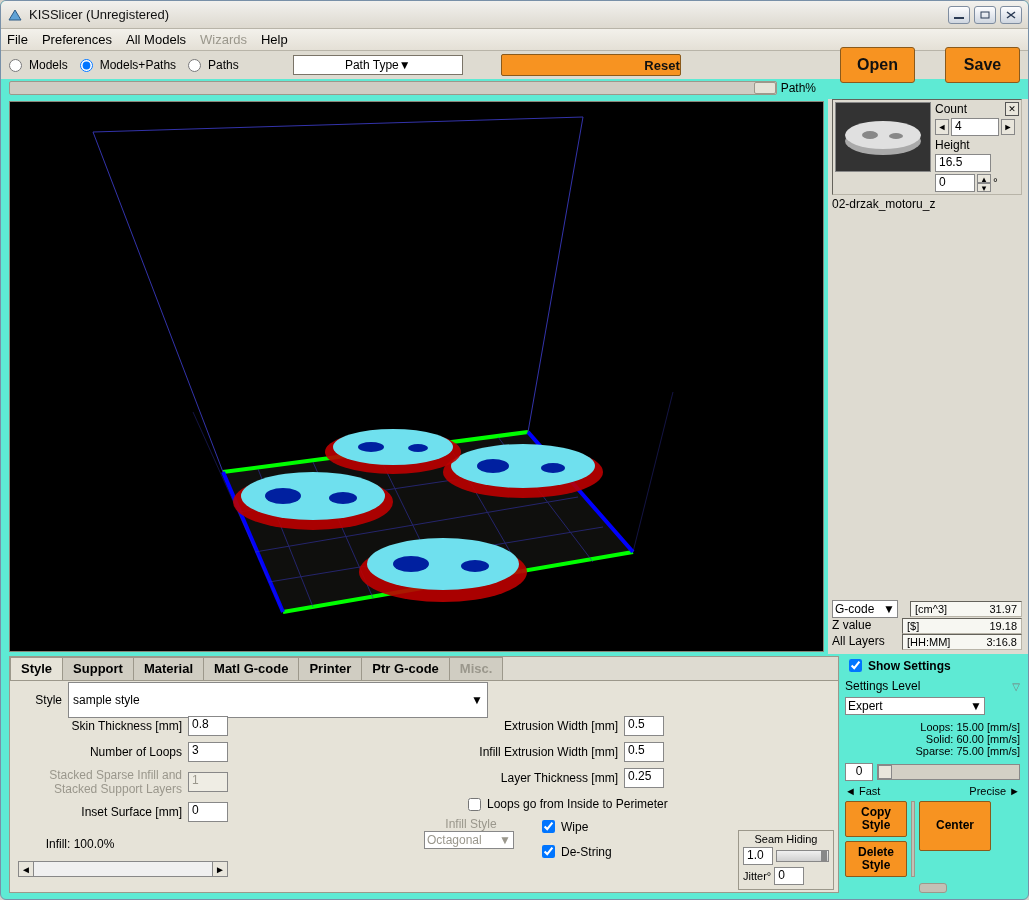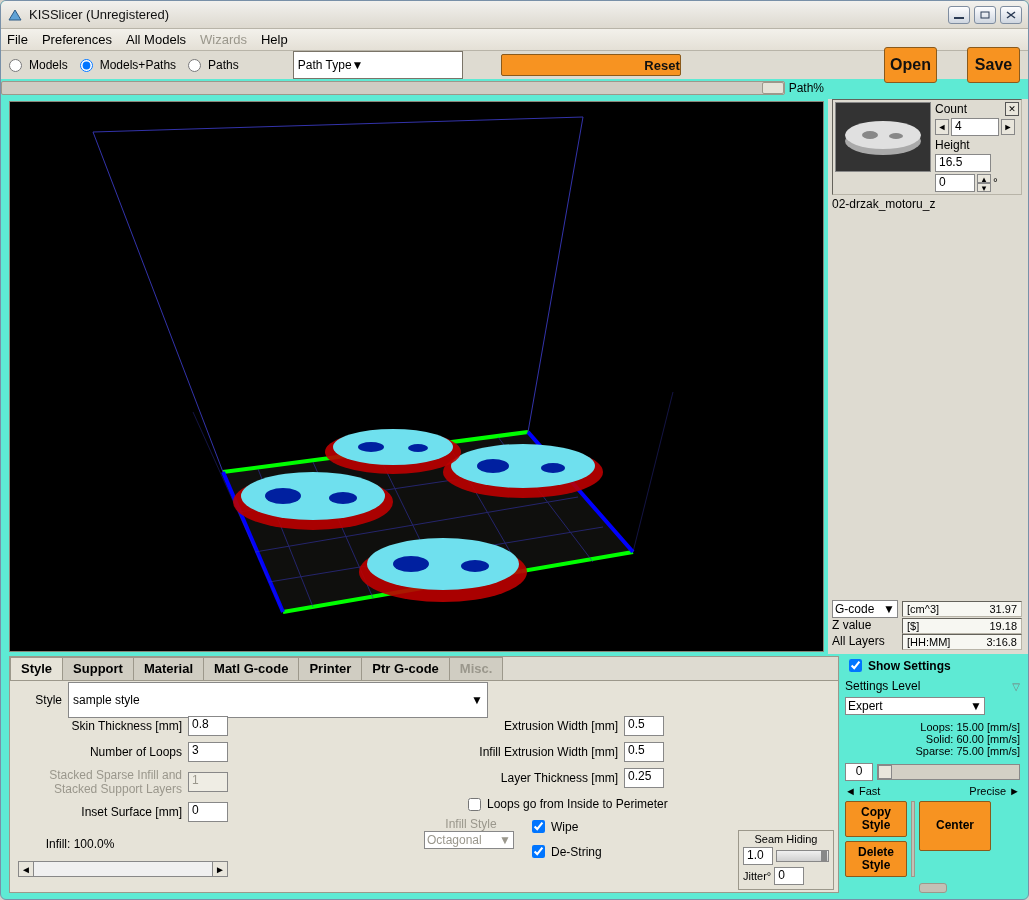--- a/index.html
+++ b/index.html
@@ -11,45 +11,45 @@
   .winbtns { display: flex; gap: 4px; }
   .winbtn { width: 22px; height: 18px; border: 1px solid #7f8da0; border-radius: 3px; background: linear-gradient(#fdfdff,#cfd6e0); display: flex; align-items: center; justify-content: center; font-size: 10px; color: #2b3b55; cursor: pointer; }
 
   .menubar { height: 22px; background: linear-gradient(#f3f1eb,#e4e0d6); border-bottom: 1px solid #b8b4a8; display: flex; align-items: center; padding: 0 6px; gap: 14px; font-size: 13px; }
   .menubar span { cursor: pointer; }
   .menubar .disabled { color: #9a978c; }
 
   .toolbar1 { height: 28px; background: #dedbd1; display: flex; align-items: center; padding: 2px 8px; gap: 12px; }
   .radiogrp { display: flex; align-items: center; gap: 4px; white-space: nowrap; }
   .radiogrp input { margin: 0 3px 0 0; }
-  .pathtype { background: #fff; border: 1px solid #7a7468; height: 28px; width: 170px; padding: 0 4px; display: flex; align-items: center; justify-content: flex-start; }
+  .pathtype { background: #fff; border: 1px solid #7a7468; height: 20px; width: 170px; padding: 0 4px; display: flex; align-items: center; justify-content: center; }
   .reset-btn { background: #f79321; border: 1px solid #8a5a1c; height: 22px; width: 180px; font-weight: bold; font-size: 13px; color: #111; display: flex; align-items: center; justify-content: flex-end; cursor: pointer; border-radius: 2px; }
-  .bigbtn { background: #f79321; border: 1px solid #8a5a1c; height: 36px; width: 53px; font-weight: bold; font-size: 16px; color: #111; display: flex; align-items: center; justify-content: center; cursor: pointer; border-radius: 3px; }
+  .bigbtn { background: #f79321; border: 1px solid #8a5a1c; height: 36px; width: 75px; font-weight: bold; font-size: 16px; color: #111; display: flex; align-items: center; justify-content: center; cursor: pointer; border-radius: 3px; }
   .underline-first::first-letter { text-decoration: underline; }
 
-  .pathbar-row { display: flex; align-items: center; padding: 2px 0 4px; gap: 4px; }
+  .pathbar-row { display: flex; align-items: center; padding: 2px 8px 4px; gap: 4px; }
   .pathbar-track { flex: 1; height: 14px; background: #cfccc3; border: 1px solid #9c988b; border-radius: 2px; position: relative; }
   .pathbar-thumb { position: absolute; right: 0; top: 0; width: 22px; height: 12px; background: #e6e3d8; border: 1px solid #9c988b; border-radius: 2px; }
 
   .mainrow { flex: 1; display: flex; overflow: hidden; }
   .viewport-col { display: flex; flex-direction: column; flex: 1; }
   .viewport { flex: 1; background: #000; margin: 2px 4px 2px 8px; border: 1px solid #8a8578; position: relative; overflow: hidden; }
   .bed3d { position: absolute; right: 30px; top: 10px; width: 770px; height: 520px; }
 
   .right-col { width: 200px; background: #dedbd1; display: flex; flex-direction: column; padding: 0 6px 4px 4px; }
   .model-panel { border: 1px inset #b8b4a8; background: #dedbd1; padding: 2px; display: flex; gap: 4px; position: relative; }
   .thumb { width: 96px; height: 70px; background: #333; border: 1px solid #888; display: flex; align-items: center; justify-content: center; }
   .model-fields { flex: 1; display: flex; flex-direction: column; gap: 2px; }
   .numrow { display: flex; align-items: center; gap: 2px; }
   .numfield { width: 48px; height: 18px; border: 1px solid #888; background: #fff; padding: 0 3px; font-size: 12px; }
   .tinybtn { width: 14px; height: 16px; border: 1px solid #888; background: #e9e6dc; display: flex; align-items: center; justify-content: center; font-size: 9px; cursor: pointer; }
   .close-model { position: absolute; right: 2px; top: 2px; width: 14px; height: 14px; border: 1px solid #555; background: #e9e6dc; font-size: 9px; display: flex; align-items: center; justify-content: center; cursor: pointer; }
   .model-name { font-size: 12px; padding: 2px 0 6px; }
   .right-spacer { flex: 1; }
-  .gcode-row { display: flex; align-items: center; gap: 4px; }
+  .gcode-row { display: flex; align-items: center; gap: 12px; }
   .smallselect { height: 18px; border: 1px solid #888; background: #fff; padding: 0 2px; display: flex; align-items: center; justify-content: space-between; font-size: 12px; }
   .est-box { border: 1px inset #b8b4a8; background: #f7f7f2; font-family: "Courier New", monospace; font-size: 11px; padding: 1px 4px; }
   .est-box div { display: flex; justify-content: space-between; white-space: pre; }
 
   .bottom-row { display: flex; padding: 2px 8px 6px; gap: 6px; }
   .tabpanel { flex: 1; border: 1px solid #9c988b; background: #e6e3d8; display: flex; flex-direction: column; }
   .tabstrip { display: flex; background: #dedbd1; border-bottom: 1px solid #9c988b; height: 24px; }
   .tab { padding: 3px 10px; border: 1px solid #9c988b; border-bottom: none; background: #d0cdc2; margin-right: -1px; font-size: 13px; font-weight: bold; cursor: pointer; }
   .tab.active { background: #e6e3d8; }
   .tab.disabled { color: #9a978c; }
@@ -324,21 +324,21 @@
                 <div class="lbl" style="width:200px">Layer Thickness [mm]</div>
                 <div class="textfield">0.25</div>
               </div>
             <div class="formrow">
                 <div style="width:40px"></div>
                 <label class="chkrow">
                   <input type="checkbox" style="">
                   <span>Loops go from Inside to Perimeter</span>
                 </label>
               </div>
-            <div style="display:flex;gap:4px">
+            <div style="display:flex;gap:14px">
               <div>
                 <div class="lbl disabled" style="width:100px;text-align:center">Infill Style</div>
                 <div class="smallselect" style="width:90px;color:#9a978c">
                     <span>Octagonal</span>
                     <span>▼</span>
                   </div>
               </div>
               <div>
                 <label class="chkrow">
                     <input type="checkbox" checked="" style="">

